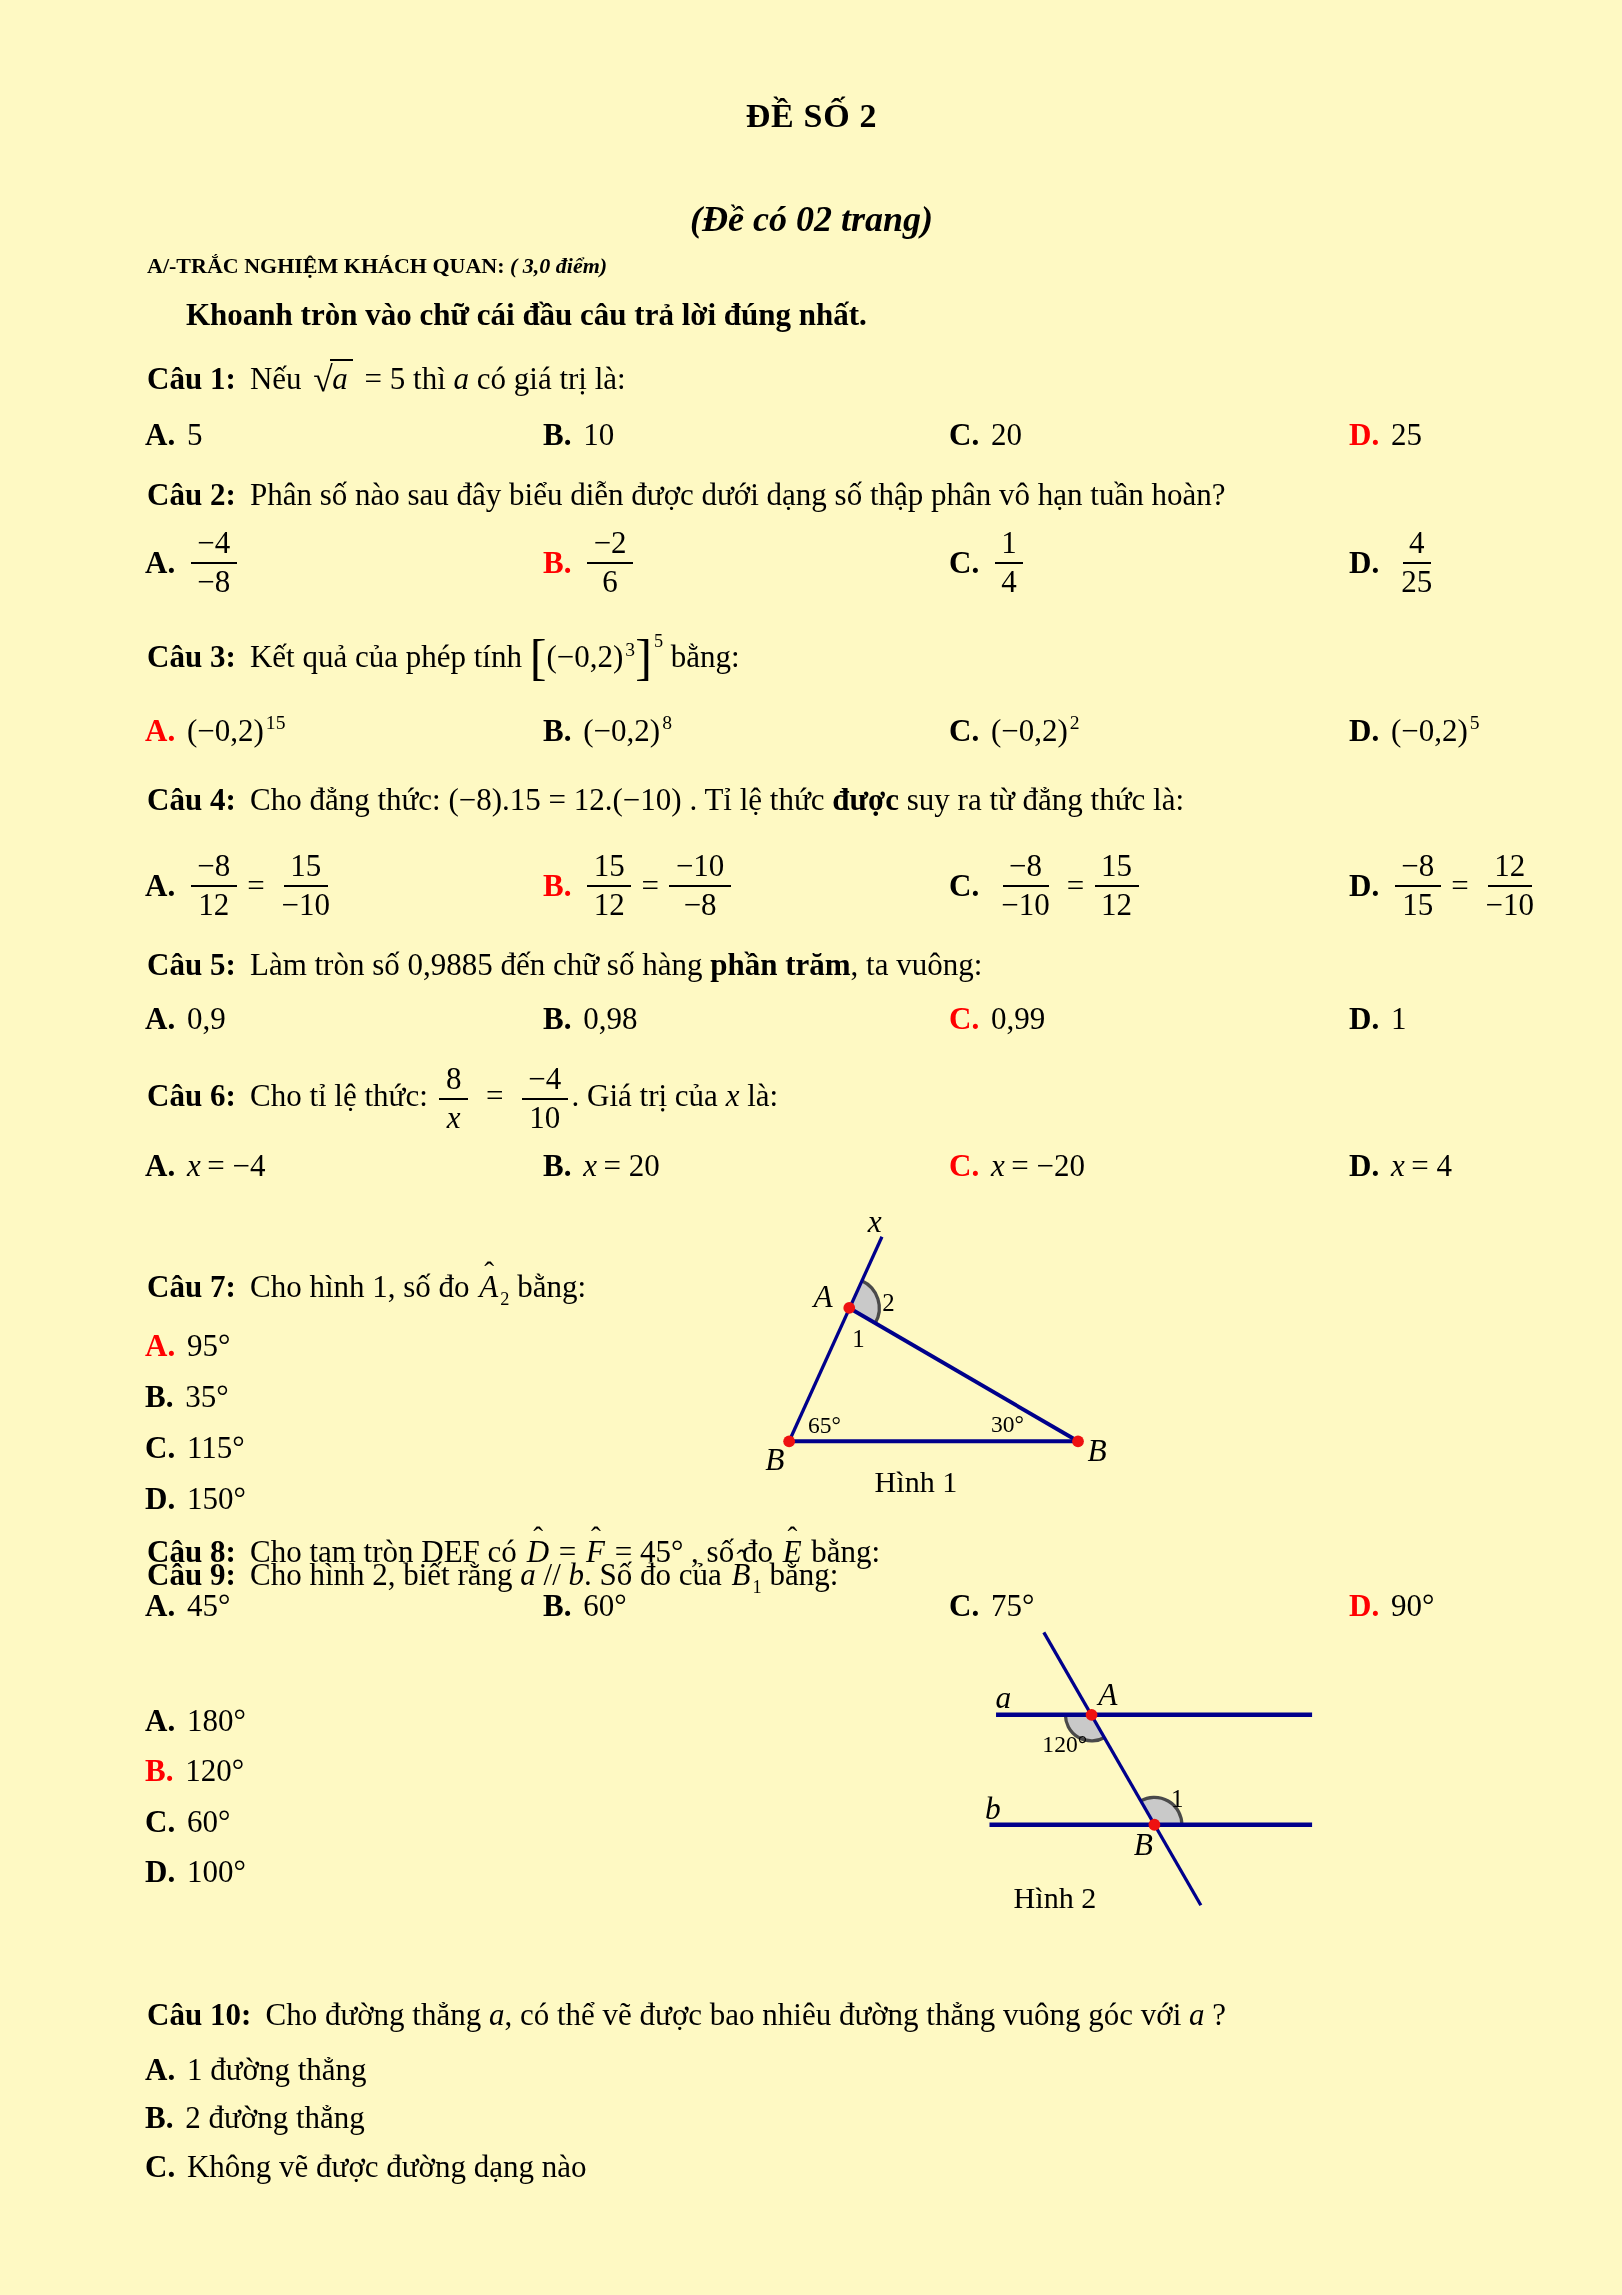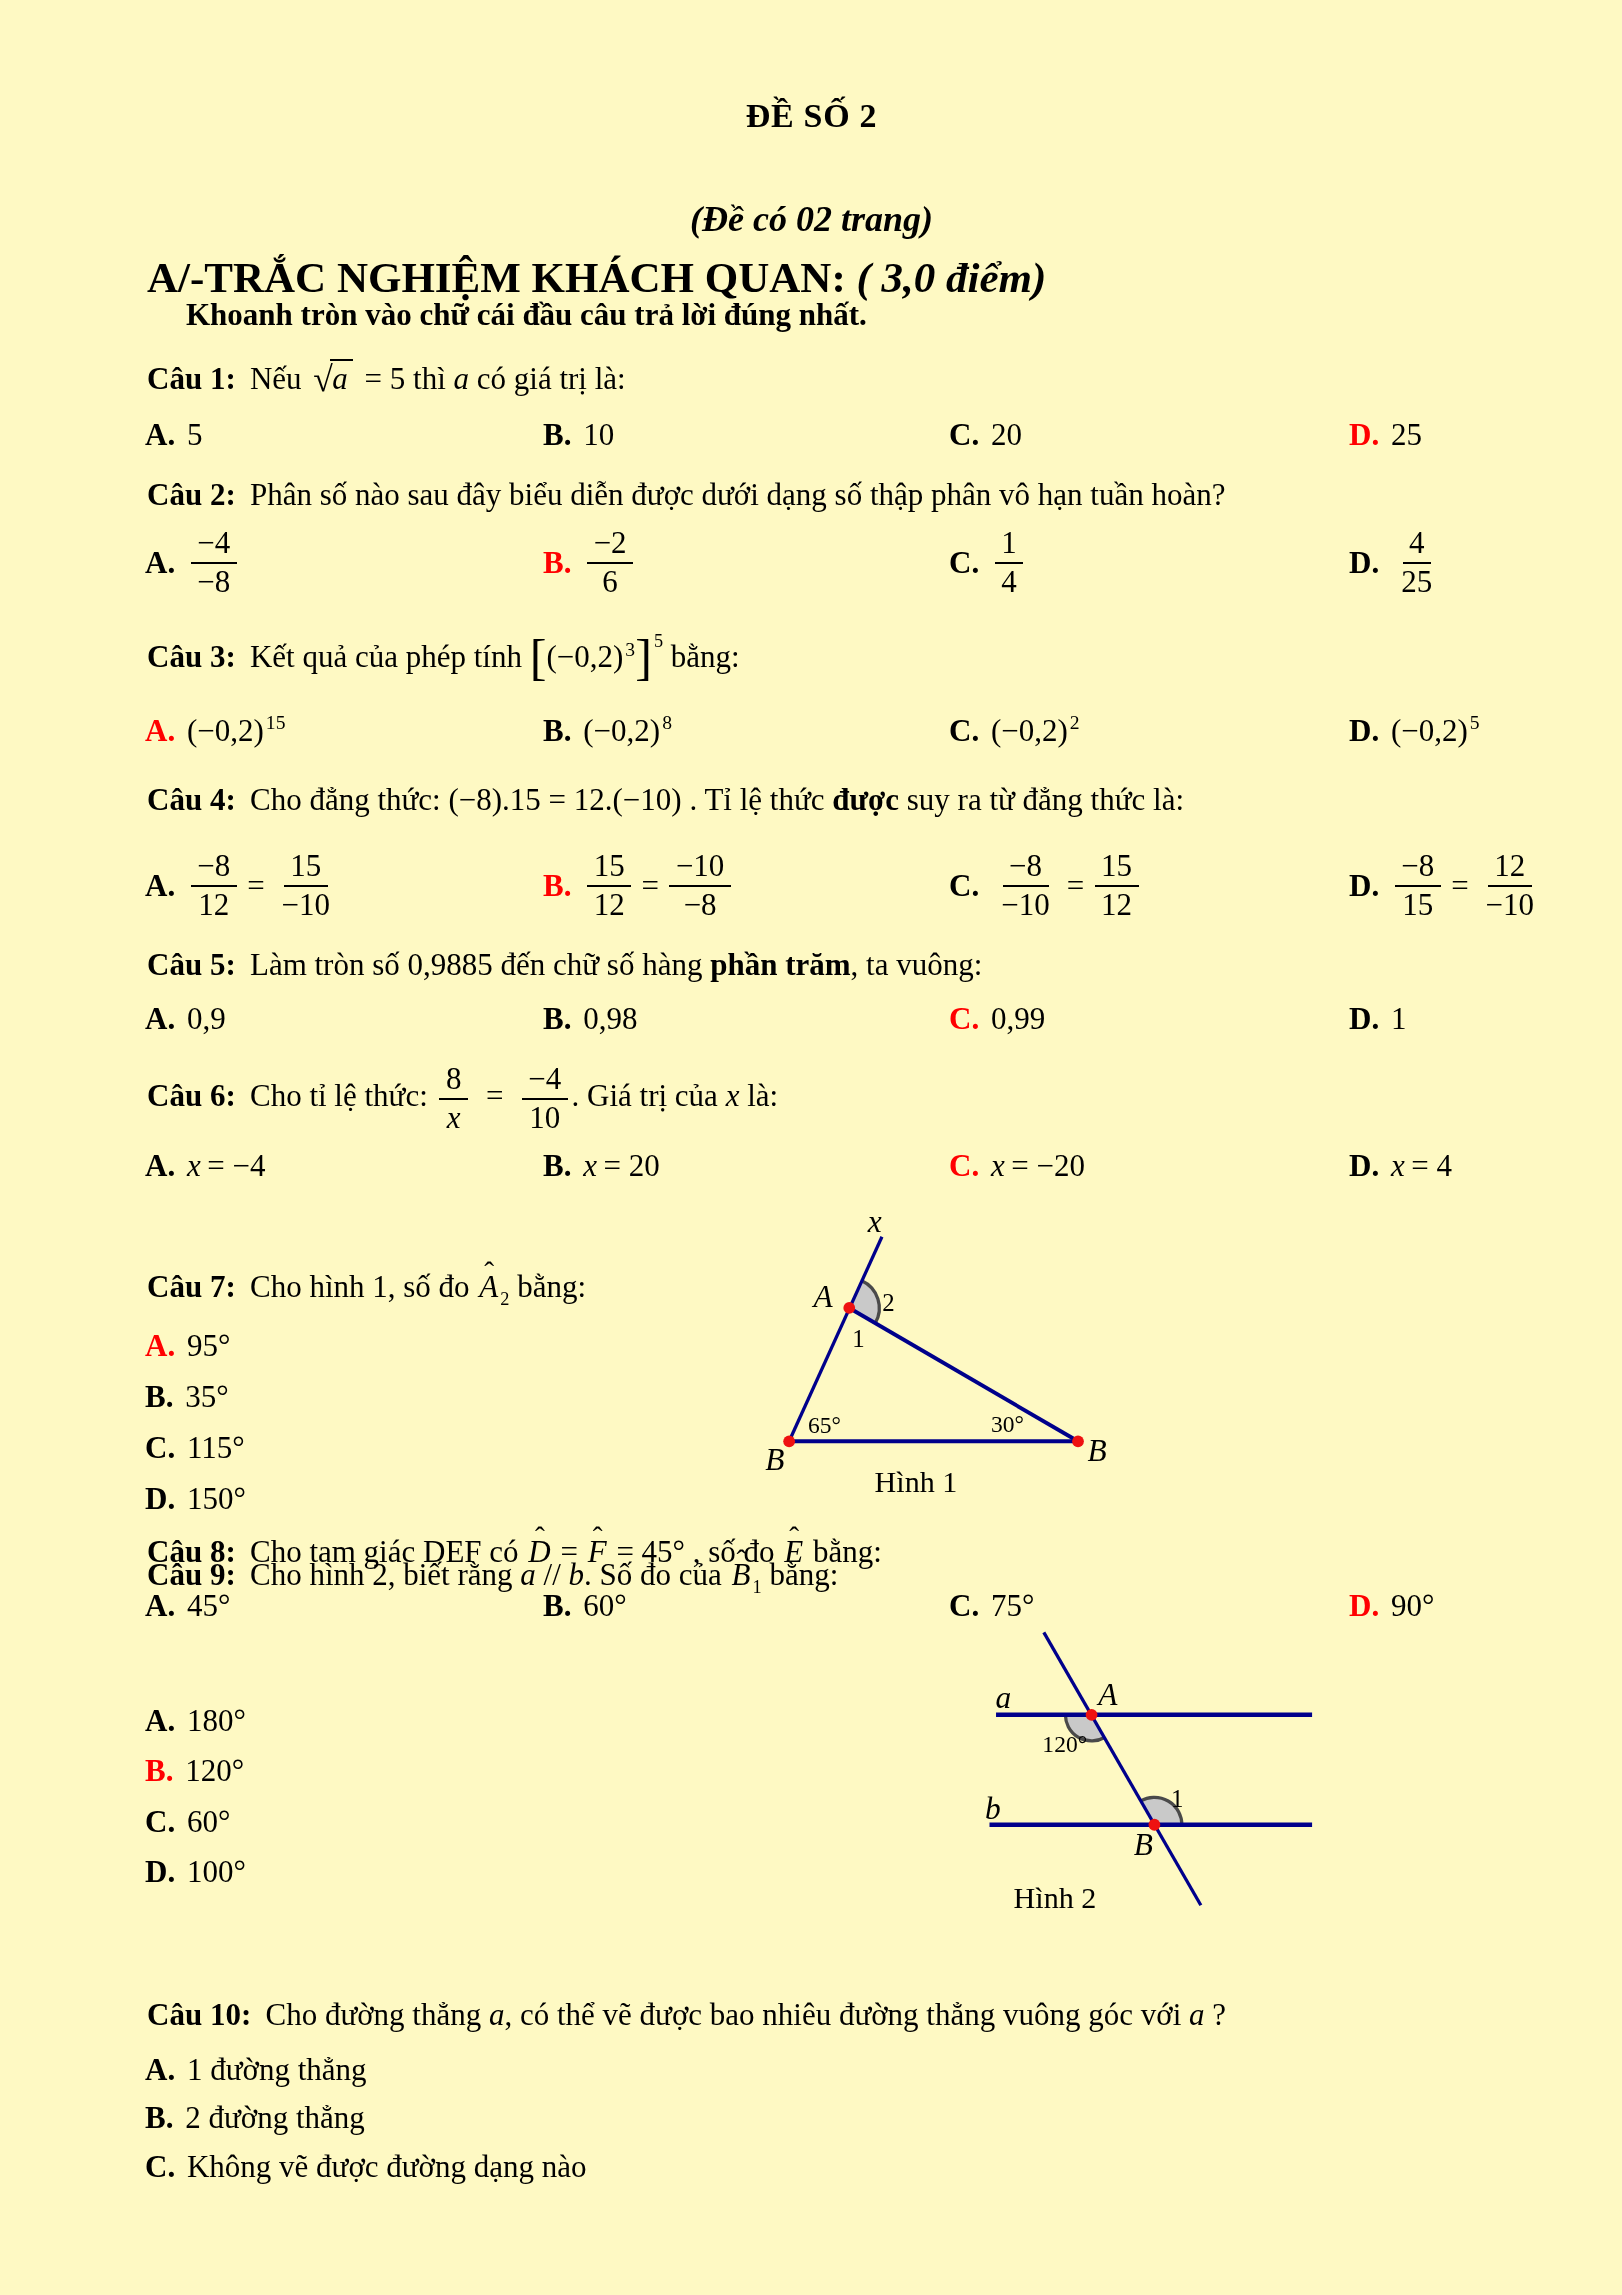--- a/index.html
+++ b/index.html
@@ -8,21 +8,21 @@
     width:1623px;height:2295px;
     background:#fef9c3;
     font-family:"Liberation Serif","DejaVu Serif",serif;
     color:#000;
     overflow:hidden;
   }
   .abs{position:absolute;}
   .center{left:0;width:1623px;text-align:center;}
   .title{top:97px;font-size:34px;font-weight:bold;letter-spacing:0.7px;}
   .subtitle{top:198px;font-size:36px;font-weight:bold;font-style:italic;}
-  .section{top:253px;left:147px;font-size:43px;font-weight:bold;white-space:nowrap;}
+  .section{top:253px;left:147px;font-size:22px;font-weight:bold;white-space:nowrap;}
   .section .pts{font-style:italic;}
   .instruction{top:297px;left:186px;font-size:31px;font-weight:bold;white-space:nowrap;}
   .q{position:absolute;left:147px;white-space:nowrap;font-size:31px;line-height:1.25;}
   .lbl{font-weight:bold;margin-right:6.5px;}
   .b{font-weight:bold;}
   i{font-style:italic;}
   .row{position:absolute;left:0;width:1623px;height:47px;}
   .row.tall{height:86px;}
   .opt{position:absolute;top:0;height:100%;display:flex;align-items:center;white-space:nowrap;font-size:31px;}
   .o1{left:145px}.o2{left:543px}.o3{left:949px}.o4{left:1349px}
@@ -303,21 +303,21 @@
     <text x="172" y="214" font-size="38" text-anchor="middle">1</text>
     <text x="120" y="345" font-size="36" text-anchor="middle">65°</text>
     <text x="400" y="344" font-size="36" text-anchor="middle">30°</text>
     <text x="44" y="402" font-size="48" font-style="italic" text-anchor="middle">B</text>
     <text x="537" y="388" font-size="48" font-style="italic" text-anchor="middle">B</text>
     <text x="260" y="436" font-size="46" text-anchor="middle">Hình 1</text>
   </svg>
 
   <div class="q" style="top:1533px">
     <span class="lbl">Câu 8:</span>
-    <span>Cho tam giác DEF có</span>
+    <span>Cho tam tròn DEF có</span>
     <span class="hat"><span class="hm">ˆ</span><span>D</span></span>
     <span>=</span>
     <span class="hat"><span class="hm">ˆ</span><span>F</span></span>
     <span>= 45° ,</span>
     <span>số đo</span>
     <span class="hat"><span class="hm">ˆ</span><span>E</span></span>
     <span>bằng:</span>
   </div>
   <div class="row" style="top:1582px">
     <span class="opt o1">

